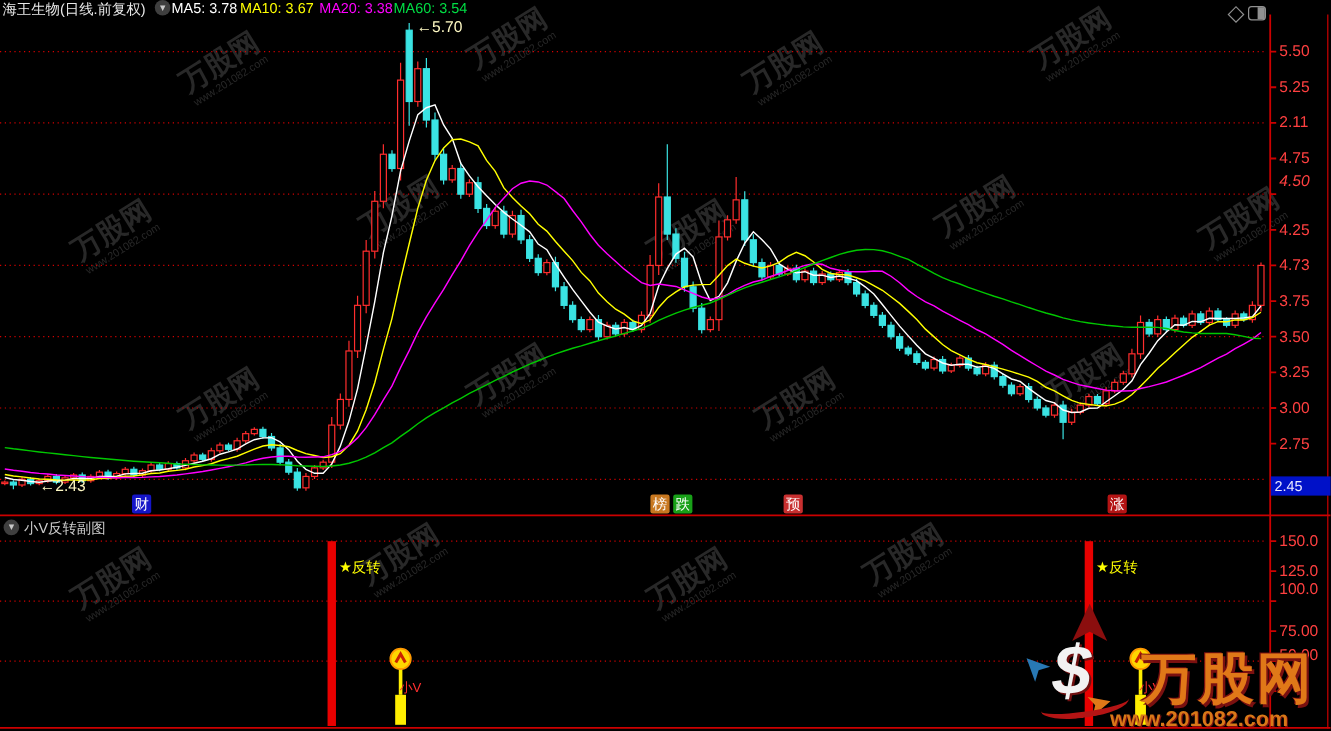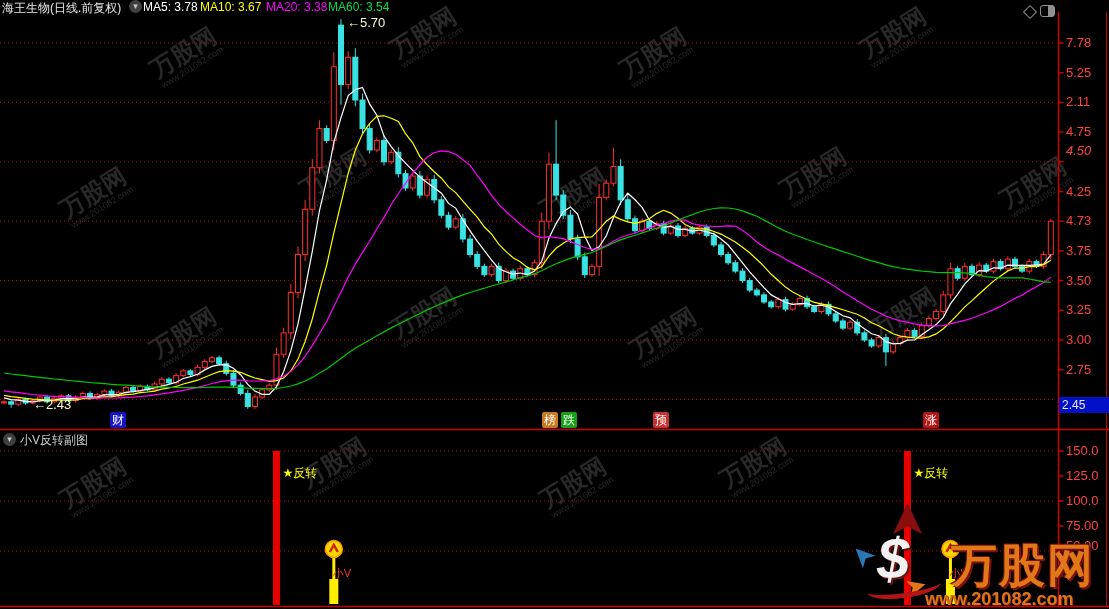--- a/index.html
+++ b/index.html
@@ -475,21 +475,21 @@
   <span class="title">海王生物(日线.前复权)</span>
   <span class="drop-icon" style="left:129px;top:0;">▾</span>
   <span id="ma-labels"><span class="ma-label" style="left: 143px; color: rgb(255, 255, 255);">MA5: 3.78</span><span class="ma-label" style="left: 200px; color: rgb(255, 255, 0);">MA10: 3.67</span><span class="ma-label" style="left: 266px; color: rgb(255, 0, 255);">MA20: 3.38</span><span class="ma-label" style="left: 328px; color: rgb(0, 221, 68);">MA60: 3.54</span></span>
 </div>
 <span class="diamond"></span>
 <span class="panel-ico">
     <div></div>
   </span>
 
 <div id="main-axis">
-    <div class="ax-label" style="top: 35px;">7.78</div>
+    <div class="ax-label" style="top: 35px;">5.50</div>
     <div class="ax-label" style="top: 64.7px;">5.25</div>
     <div class="ax-label" style="top: 94.4px;">2.11</div>
     <div class="ax-label" style="top: 124.1px;">4.75</div>
     <div class="ax-label" style="top: 143px; font-style: italic;">4.50</div>
     <div class="ax-label" style="top: 183.5px;">4.25</div>
     <div class="ax-label" style="top: 213.2px;">4.73</div>
     <div class="ax-label" style="top: 242.9px;">3.75</div>
     <div class="ax-label" style="top: 272.6px;">3.50</div>
     <div class="ax-label" style="top: 302.3px;">3.25</div>
     <div class="ax-label" style="top: 332px;">3.00</div>
@@ -506,21 +506,21 @@
     <div class="link-badge" style="left: 561px; background: rgb(24, 160, 24);">跌</div>
     <div class="link-badge" style="left: 653px; background: rgb(200, 48, 48);">预</div>
     <div class="link-badge" style="left: 923px; background: rgb(180, 20, 20);">涨</div>
   </div>
 
 <span class="drop-icon" style="left:3px;top:433px;">▾</span>
 <div class="sub-title">小V反转副图</div>
 <div id="sub-axis">
     <div class="ax-label" style="top: 443px;">150.0</div>
     <div class="ax-label" style="top: 468px;">125.0</div>
-    <div class="ax-label" style="top: 493px;">100.0</div>
+    <div class="ax-label" style="top: 483px;">100.0</div>
     <div class="ax-label" style="top: 518px;">75.00</div>
     <div class="ax-label" style="top: 538px;">50.00</div>
   </div>
 <div id="signal-labels">
     <div class="sig-label" style="left: 282.46px; top: 465px;">★反转</div>
     <div class="sig-label" style="left: 913.42px; top: 465px;">★反转</div>
     <div class="mk-label" style="left: 332.82px; top: 566px;">小V</div>
     <div class="mk-label" style="left: 949.44px; top: 566px;">小V</div>
   </div>
 

